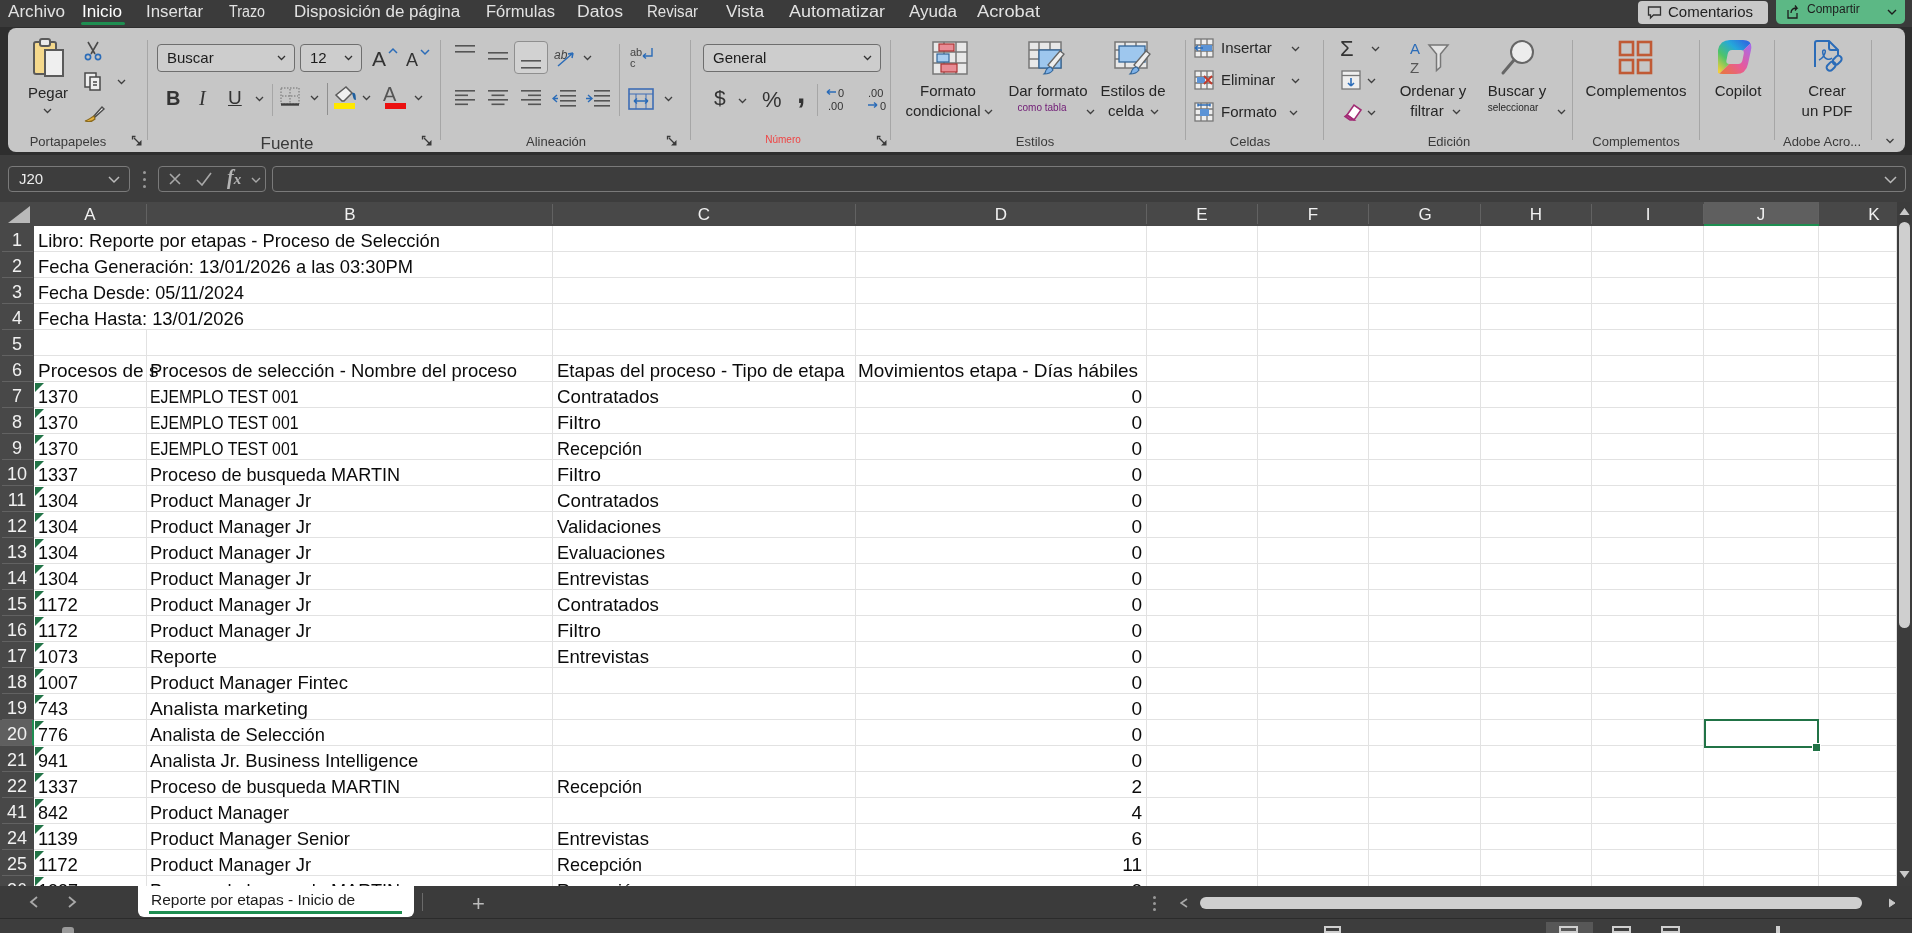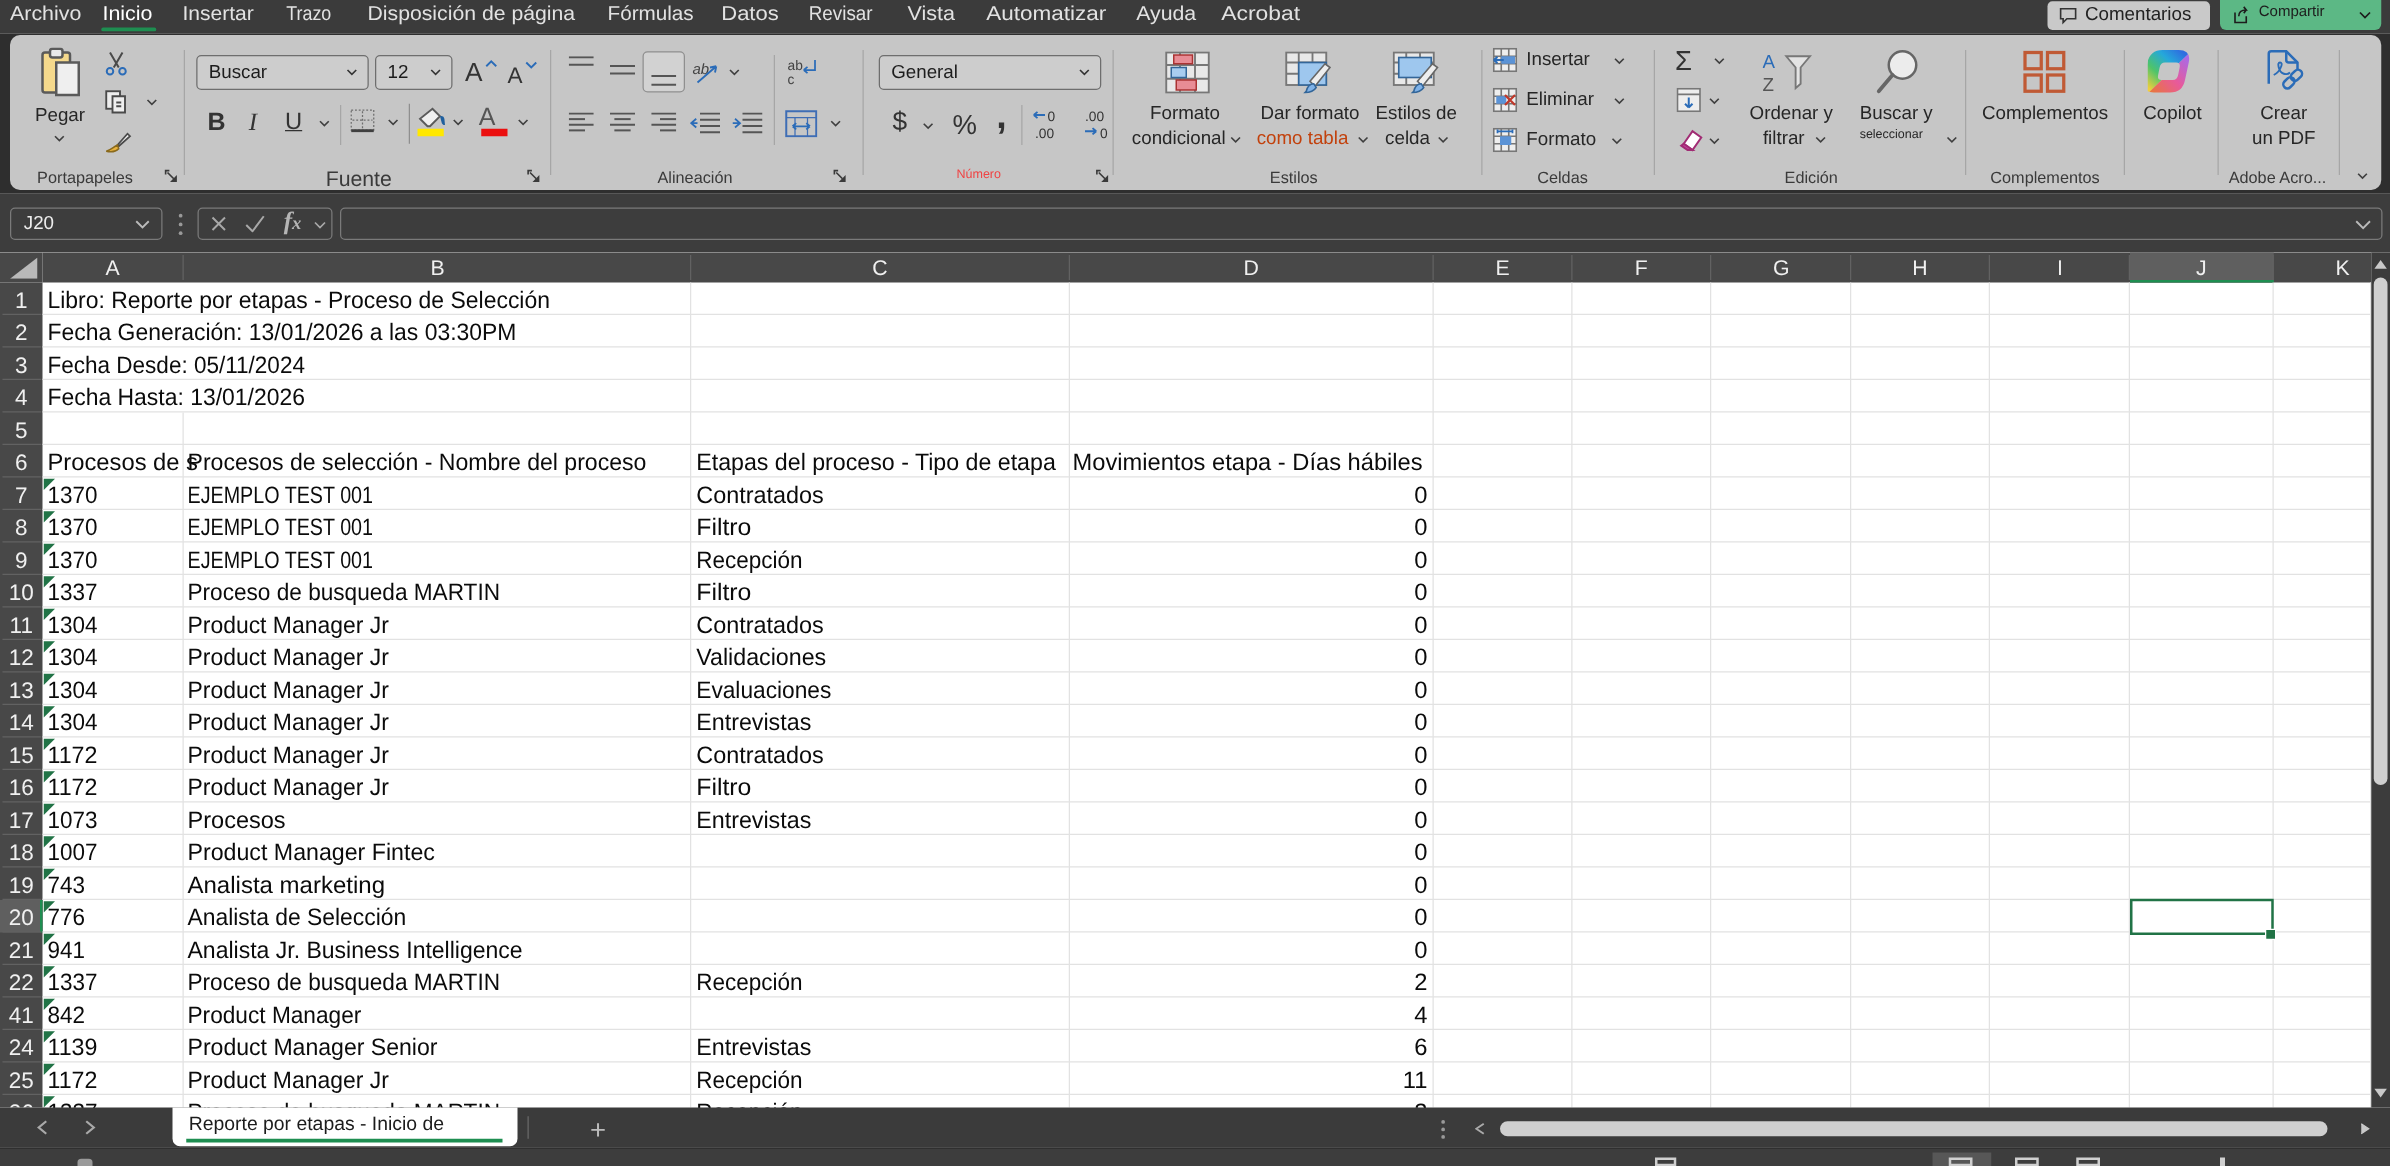--- a/index.html
+++ b/index.html
@@ -239,21 +239,21 @@
     <path d="M1 1 l3.5 3.5 3.5-3.5" fill="none" stroke="#3f3f3f" stroke-width="1.3"></path>
   </svg>
 <svg class="ab" style="left:1028px;top:41px" width="40" height="36" viewBox="0 0 40 36">
 <rect x="1" y="1" width="32" height="26" fill="#e8e8e8" stroke="#777" stroke-width="1.5"></rect>
 <path d="M1 9 h32 M1 18 h32 M11 1 v26 M22 1 v26" stroke="#777" stroke-width="1.5"></path>
 <rect x="11" y="9" width="22" height="18" fill="#9ec7ee" stroke="#369" stroke-width="1.3"></rect>
 <path d="M20 24 L32 10 l4 3 -12 15 z" fill="#eee" stroke="#666" stroke-width="1.3"></path>
 <path d="M17 32 c1-4 3-6 6-6 l2 3 c-2 3-5 4-9 4 z" fill="#7fb2e8" stroke="#369" stroke-width="1.2"></path>
   </svg>
 <div class="ab nw" style="left:1048px;top:82px;transform:translateX(-50%);font-size:15px;color:#262626">Dar formato</div>
-<div class="ab nw" style="left:1042px;top:102px;transform:translateX(-50%);font-size:15px;color:#c2410c">como tabla</div>
+<div class="ab nw" style="left:1042px;top:102px;transform:translateX(-50%);font-size:10px;color:#701a75">como tabla</div>
 <svg class="ab" style="left:1086px;top:109px" width="9" height="6" viewBox="0 0 9 6">
     <path d="M1 1 l3.5 3.5 3.5-3.5" fill="none" stroke="#3f3f3f" stroke-width="1.3"></path>
   </svg>
 <svg class="ab" style="left:1114px;top:41px" width="40" height="36" viewBox="0 0 40 36">
 <rect x="1" y="1" width="32" height="26" fill="#e8e8e8" stroke="#777" stroke-width="1.5"></rect>
 <path d="M1 9 h32 M1 18 h32 M11 1 v26 M22 1 v26" stroke="#777" stroke-width="1.5"></path>
 <rect x="5" y="5" width="26" height="16" fill="#9ec7ee" stroke="#369" stroke-width="1.3"></rect>
 <path d="M20 24 L32 10 l4 3 -12 15 z" fill="#eee" stroke="#666" stroke-width="1.3"></path>
 <path d="M17 32 c1-4 3-6 6-6 l2 3 c-2 3-5 4-9 4 z" fill="#7fb2e8" stroke="#369" stroke-width="1.2"></path>
   </svg>
@@ -583,21 +583,21 @@
 <div class="ab nw" style="left:150px;top:594px;font-size:19px;color:#0b0b0b;transform-origin:0 0;transform:scaleX(0.965)">Product Manager Jr</div>
 <div class="ab nw" style="left:557px;top:594px;font-size:19px;color:#0b0b0b;transform-origin:0 0;transform:scaleX(0.985)">Contratados</div>
 <div class="ab nw" style="left:882px;top:594px;width:260px;text-align:right;font-size:19px;color:#0b0b0b;transform-origin:100% 0;transform:scaleX(1.0)">0</div>
 <div class="ab" style="left:35px;top:591px;width:0;height:0;border-top:9px solid #217346;border-right:9px solid transparent"></div>
 <div class="ab nw" style="left:38px;top:620px;font-size:19px;color:#0b0b0b;transform-origin:0 0;transform:scaleX(0.978)">1172</div>
 <div class="ab nw" style="left:150px;top:620px;font-size:19px;color:#0b0b0b;transform-origin:0 0;transform:scaleX(0.965)">Product Manager Jr</div>
 <div class="ab nw" style="left:557px;top:620px;font-size:19px;color:#0b0b0b;transform-origin:0 0;transform:scaleX(1.043)">Filtro</div>
 <div class="ab nw" style="left:882px;top:620px;width:260px;text-align:right;font-size:19px;color:#0b0b0b;transform-origin:100% 0;transform:scaleX(1.0)">0</div>
 <div class="ab" style="left:35px;top:617px;width:0;height:0;border-top:9px solid #217346;border-right:9px solid transparent"></div>
 <div class="ab nw" style="left:38px;top:646px;font-size:19px;color:#0b0b0b;transform-origin:0 0;transform:scaleX(0.946)">1073</div>
-<div class="ab nw" style="left:150px;top:646px;font-size:19px;color:#0b0b0b;transform-origin:0 0;transform:scaleX(0.991)">Procesos</div>
+<div class="ab nw" style="left:150px;top:646px;font-size:19px;color:#0b0b0b;transform-origin:0 0;transform:scaleX(0.991)">Reporte</div>
 <div class="ab nw" style="left:557px;top:646px;font-size:19px;color:#0b0b0b;transform-origin:0 0;transform:scaleX(0.979)">Entrevistas</div>
 <div class="ab nw" style="left:882px;top:646px;width:260px;text-align:right;font-size:19px;color:#0b0b0b;transform-origin:100% 0;transform:scaleX(1.0)">0</div>
 <div class="ab" style="left:35px;top:643px;width:0;height:0;border-top:9px solid #217346;border-right:9px solid transparent"></div>
 <div class="ab nw" style="left:38px;top:672px;font-size:19px;color:#0b0b0b;transform-origin:0 0;transform:scaleX(0.946)">1007</div>
 <div class="ab nw" style="left:150px;top:672px;font-size:19px;color:#0b0b0b;transform-origin:0 0;transform:scaleX(0.976)">Product Manager Fintec</div>
 <div class="ab nw" style="left:882px;top:672px;width:260px;text-align:right;font-size:19px;color:#0b0b0b;transform-origin:100% 0;transform:scaleX(1.0)">0</div>
 <div class="ab" style="left:35px;top:669px;width:0;height:0;border-top:9px solid #217346;border-right:9px solid transparent"></div>
 <div class="ab nw" style="left:38px;top:698px;font-size:19px;color:#0b0b0b;transform-origin:0 0;transform:scaleX(0.946)">743</div>
 <div class="ab nw" style="left:150px;top:698px;font-size:19px;color:#0b0b0b;transform-origin:0 0;transform:scaleX(1.011)">Analista marketing</div>
 <div class="ab nw" style="left:882px;top:698px;width:260px;text-align:right;font-size:19px;color:#0b0b0b;transform-origin:100% 0;transform:scaleX(1.0)">0</div>

